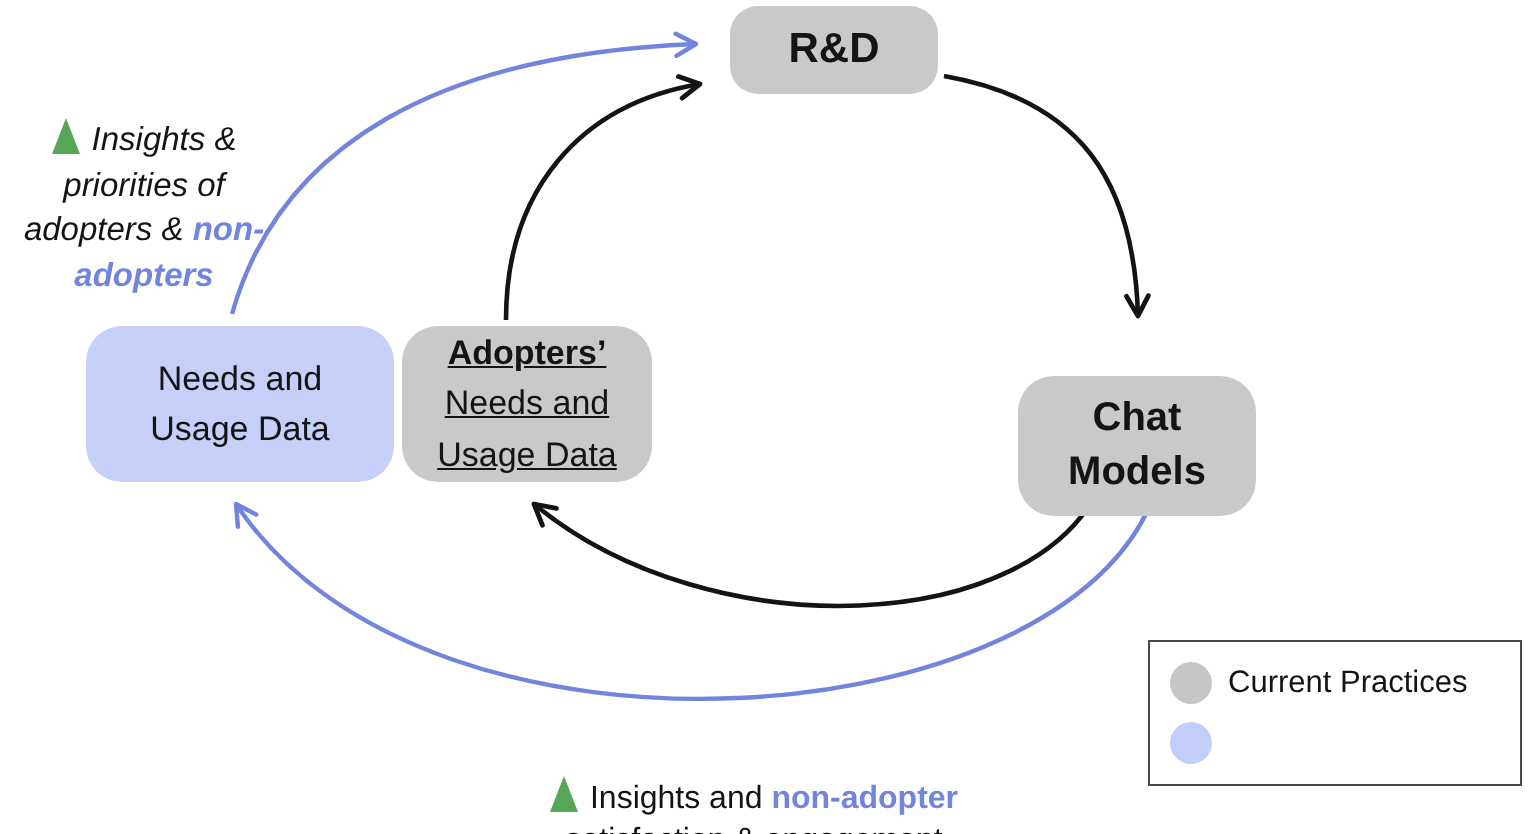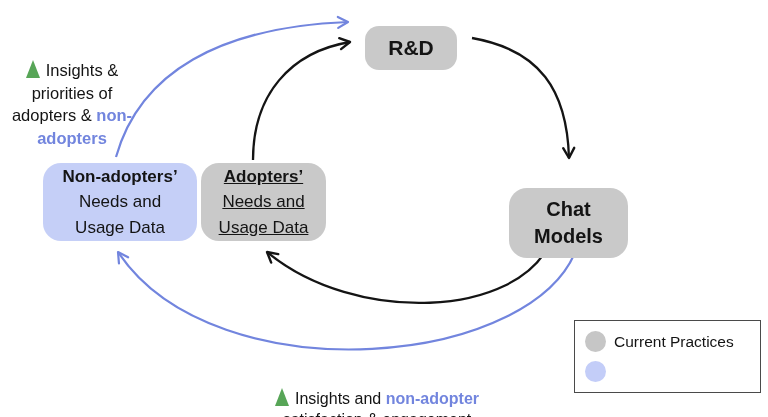--- a/index.html
+++ b/index.html
@@ -25,21 +25,21 @@
     display: flex;
     flex-direction: column;
     align-items: center;
     justify-content: center;
     text-align: center;
     color: #141414;
     white-space: pre-line;
   }
 
   #node-rnd {
-    left: 365px; top: 26px; width: 92px; height: 44px;
+    left: 365px; top: 3px; width: 104px; height: 44px;
     border-radius: 14px;
     font-size: 21px; font-weight: 700;
   }
 
   #node-chat-models {
     left: 509px; top: 168px; width: 119px; height: 70px;
     border-radius: 18px;
     font-size: 20px; font-weight: 700; line-height: 1.35; margin-top: 20px;
   }
 
@@ -60,21 +60,21 @@
 
   .annotation {
     position: absolute;
     text-align: center;
     color: #141414;
     white-space: pre-line;
   }
 
   #annotation-insights {
     left: 3px; top: 36px; width: 138px;
-    font-size: 16.5px; line-height: 1.38;
+    font-size: 16.5px; line-height: 1.38; font-style: italic;
   }
 
   #annotation-performance {
     left: 555px; top: 52px; width: 190px;
     font-size: 15.5px; line-height: 1.42;
   }
 
   #annotation-satisfaction {
     left: 232px; top: 366px; width: 290px;
     font-size: 16px; line-height: 1.35;
@@ -160,21 +160,20 @@
 Models</span>
   </div>
 
   <div class="node" id="node-adopters" style="background-color: rgb(201, 201, 201); text-decoration: underline;">
     <span class="node-title">Adopters’</span>
     <span class="node-body">Needs and
 Usage Data</span>
   </div>
 
   <div class="node" id="node-nonadopters" style="background-color: rgb(197, 207, 247);">
-    <span class="node-title">Non-adopters’</span>
     <span class="node-body">Needs and
 Usage Data</span>
   </div>
 
   <div class="annotation" id="annotation-insights">
     <span class="tri-up"></span><span>Insights &amp;
 priorities of
 adopters &amp; </span><span class="blue-em">non-
 adopters</span>
   </div>

